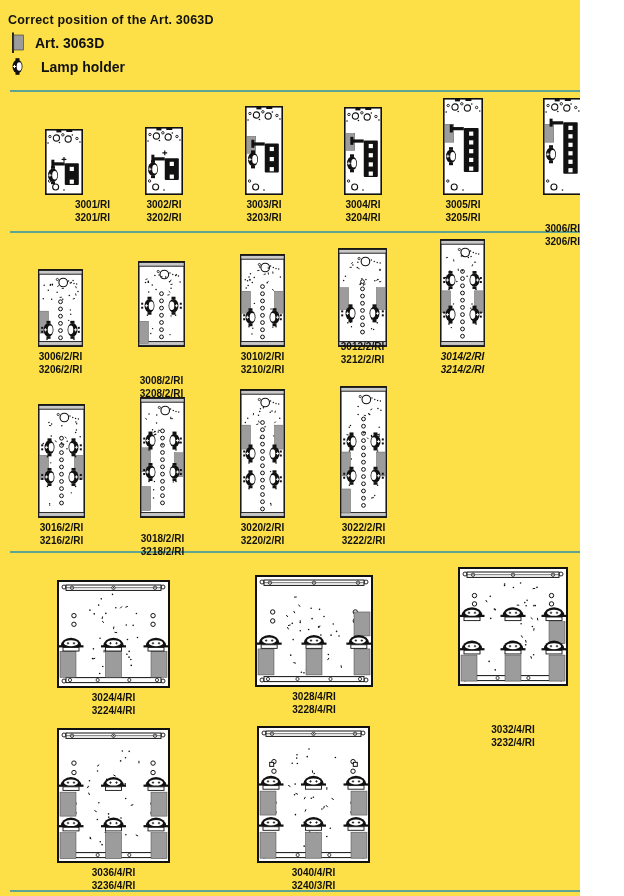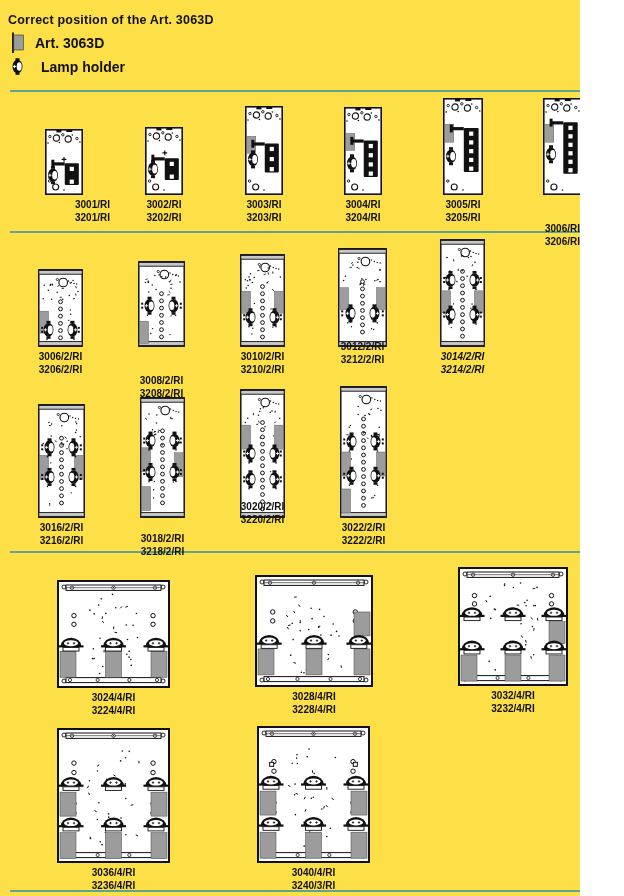--- a/index.html
+++ b/index.html
@@ -873,21 +873,21 @@
           <ellipse cx="32.8" cy="90.3" rx="2.5" ry="4.3" fill="#fff"></ellipse>
           <path d="M36 90.3h3.2M37.6 88.7v3.2" stroke="#fff" stroke-width="0.9" fill="none"></path>
           <rect x="3.2" y="87.3" width="2" height="2" fill="#111111"></rect>
           <rect x="3.2" y="91.3" width="2" height="2" fill="#111111"></rect>
           <rect x="39.8" y="87.3" width="2" height="2" fill="#111111"></rect>
           <rect x="39.8" y="91.3" width="2" height="2" fill="#111111"></rect>
           <circle cx="9" cy="99.8" r="0.8" fill="#111111"></circle>
           <circle cx="36" cy="99.8" r="0.8" fill="#111111"></circle>
         </svg>
       </figure>
-      <div class="fig-label" style="left: 216.5px; top: 501px;">
+      <div class="fig-label" style="left: 216.5px; top: 522px;">
         <div>3020/2/RI</div>
         <div>3220/2/RI</div>
       </div>
       <figure class="fig" style="left: 340px; top: 386px; width: 47px; height: 132px;">
         <svg viewBox="0 0 47 132" width="47" height="132">
           <rect x="0.8" y="0.8" width="45.4" height="130.4" fill="#fff" stroke="#111111" stroke-width="1.5"></rect>
           <rect x="0.8" y="1.4" width="45.4" height="3.8" fill="#c9c9c9" stroke="#111111" stroke-width="0.9"></rect>
           <rect x="0.8" y="126.6" width="45.4" height="3.8" fill="#c9c9c9" stroke="#111111" stroke-width="0.9"></rect>
           <circle cx="26.320000000000004" cy="13.5" r="4.3" fill="#fff" stroke="#111111" stroke-width="1.1"></circle>
           <circle cx="20.21" cy="10.5" r="1.1" fill="#fff" stroke="#111111" stroke-width="0.8"></circle>
@@ -1227,21 +1227,21 @@
           <ellipse cx="55" cy="79.14" rx="7" ry="3" fill="#fff"></ellipse>
           <path d="M50.8 79.14h2.4M52 77.94000000000001v2.4M56.8 79.14h2.4M58 77.94000000000001v2.4" stroke="#111111" stroke-width="0.8" fill="none"></path>
           <rect x="47" y="83.34" width="16" height="3.6" fill="#fff" stroke="#111111" stroke-width="0.9"></rect>
           <rect x="83.5" y="81.14" width="25" height="2.2" fill="#111111"></rect>
           <path d="M85.5 82.54 A10.5 9 0 0 1 106.5 82.54 Z" fill="#111111"></path>
           <ellipse cx="96" cy="79.14" rx="7" ry="3" fill="#fff"></ellipse>
           <path d="M91.8 79.14h2.4M93 77.94000000000001v2.4M97.8 79.14h2.4M99 77.94000000000001v2.4" stroke="#111111" stroke-width="0.8" fill="none"></path>
           <rect x="88" y="83.34" width="16" height="3.6" fill="#fff" stroke="#111111" stroke-width="0.9"></rect>
         </svg>
       </figure>
-      <div class="fig-label" style="left: 467px; top: 690px; text-align: center;">
+      <div class="fig-label" style="left: 467px; top: 724px; text-align: center;">
         <div>3032/4/RI</div>
         <div>3232/4/RI</div>
       </div>
       <figure class="fig" style="left: 57px; top: 728px; width: 113px; height: 135px;">
         <svg viewBox="0 0 113 135" width="113" height="135">
           <rect x="1" y="1" width="111" height="133" fill="#fff" stroke="#111111" stroke-width="2"></rect>
           <circle cx="7" cy="7" r="2" fill="#fff" stroke="#111111" stroke-width="0.9"></circle>
           <circle cx="106" cy="7" r="2" fill="#fff" stroke="#111111" stroke-width="0.9"></circle>
           <circle cx="7" cy="128" r="2" fill="#fff" stroke="#111111" stroke-width="0.9"></circle>
           <circle cx="106" cy="128" r="2" fill="#fff" stroke="#111111" stroke-width="0.9"></circle>

